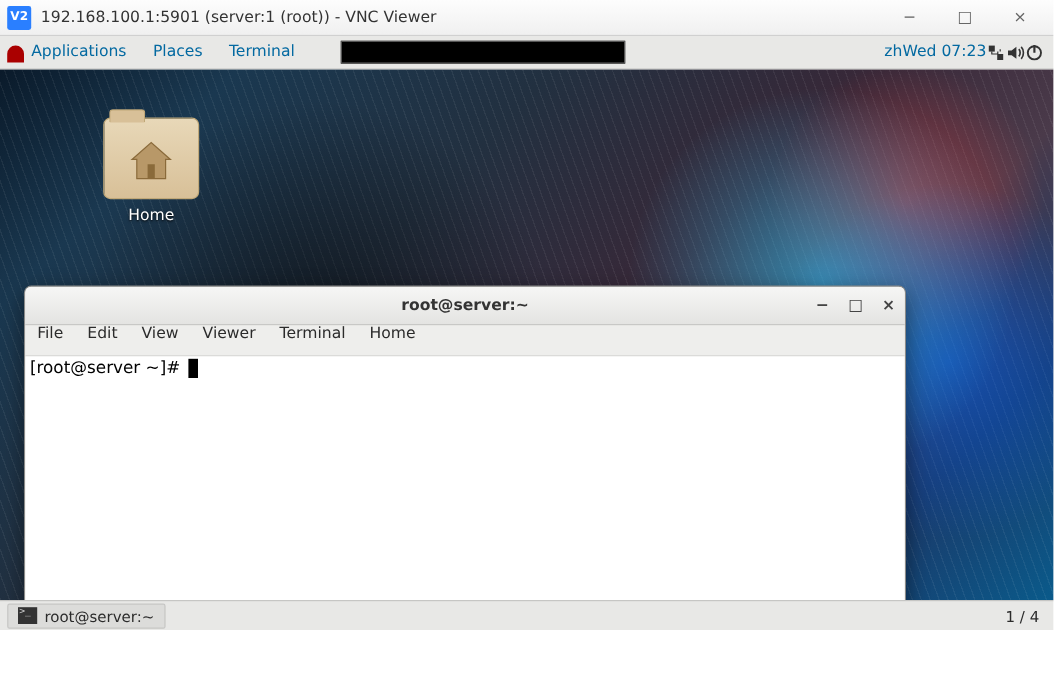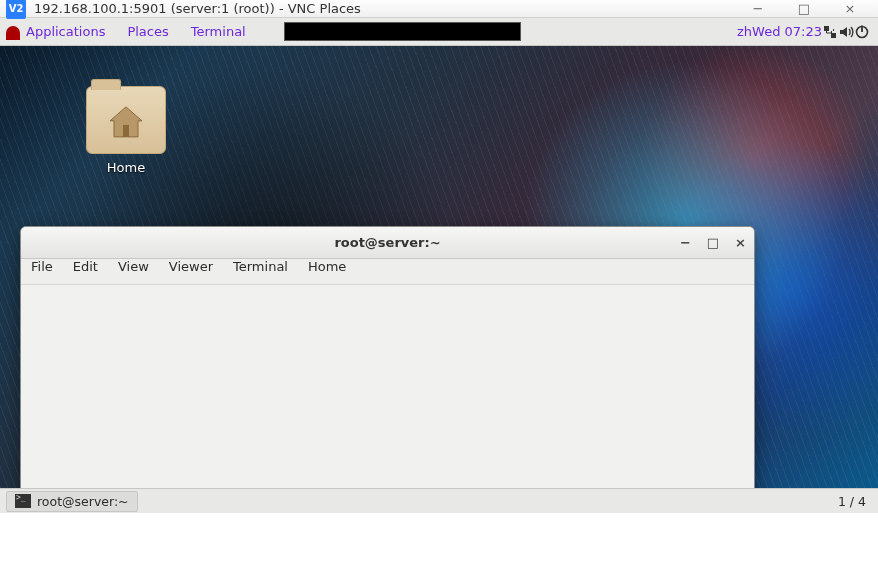--- a/index.html
+++ b/index.html
@@ -1,26 +1,26 @@
 <!DOCTYPE html>
 <html><head>
 <meta charset="utf-8">
 <style>
 * { margin: 0; padding: 0; box-sizing: border-box; font-family: "DejaVu Sans", "Liberation Sans", sans-serif; }
 body { width: 878px; height: 565px; overflow: hidden; background: #fff; }
 
 
-.vnc-titlebar { height: 18px; background: linear-gradient(#fdfdfd,#f0f0f0); border-bottom: 1px solid #d0d0d0; display: flex; align-items: center; padding: 0 6px; }
+.vnc-titlebar { height: 30px; background: linear-gradient(#fdfdfd,#f0f0f0); border-bottom: 1px solid #d0d0d0; display: flex; align-items: center; padding: 0 6px; }
 .vnc-logo { width: 20px; height: 20px; background:#2a7fff; color:#fff; font-size:10px; font-weight:bold; display:flex; align-items:center; justify-content:center; border-radius:2px; margin-right:8px;}
 .vnc-title { flex:1; font-size:13px; color:#333;}
 .vnc-controls { display:flex; gap:18px; padding-right:8px;}
 .vnc-controls span { width:28px; text-align:center; color:#666; font-size:13px;}
 
 
-.gnome-bar { height:28px; background:#e8e8e6; border-bottom:1px solid #c6c6c4; display:flex; align-items:center; padding:0 6px; font-size:13px; color:#6d28d9;}
+.gnome-bar { height:28px; background:#e8e8e6; border-bottom:1px solid #c6c6c4; display:flex; align-items:center; padding:0 6px; font-size:13px; color:#0369a1;}
 .hat { width:14px; height:14px; background:#a00; border-radius:50% 50% 0 0; display:inline-block; margin-right:6px; position:relative; top:1px;}
 .gnome-bar .menus { display:flex; gap:22px; align-items:center;}
 .gnome-bar .spacer { flex:1;}
 .searchbox { width:237px; height:19px; background:#000; border:1px solid #555; margin-left:38px;}
 .gnome-bar .status { display:flex; align-items:center; padding-right:2px;}
 .status svg { width:16px; height:16px;}
 
 
 .desktop { position:relative; height:442px; background: linear-gradient(135deg,#0a1a2a 0%, #1a3850 15%, #223040 35%, #382838 55%, #4a3a4a 70%, #1a3a6a 85%, #0a5a8a 100%); overflow:hidden;}
 .desktop::before{content:"";position:absolute;inset:0;background:
@@ -49,21 +49,21 @@
 .taskbar .taskicon { width:16px; height:14px; background:#333; display:inline-block; position:relative;}
 .taskbar .taskicon::after{content:">_";position:absolute;left:1px;top:-1px;font-size:8px;color:#ccc;font-family:monospace;}
 .taskbar .spacer{flex:1;}
 .taskbar .workspaces{padding:0 6px;}
 </style>
 </head>
 <body>
 
 <div class="vnc-titlebar">
   <div class="vnc-logo">V2</div>
-  <div class="vnc-title">192.168.100.1:5901 (server:1 (root)) - VNC Places</div>
+  <div class="vnc-title">192.168.100.1:5901 (server:1 (root)) - VNC Viewer</div>
   <div class="vnc-controls">
     <span>−</span>
     <span>□</span>
     <span>×</span>
   </div>
 </div>
 
 <div class="gnome-bar">
   <span class="hat"></span>
   <div class="menus">
@@ -114,20 +114,21 @@
       </div>
     </div>
     <div class="term-menubar">
       <span>File</span>
       <span>Edit</span>
       <span>View</span>
       <span>Viewer</span>
       <span>Terminal</span>
       <span>Home</span>
     </div>
+    <div class="term-body"><span>[root@server ~]# </span><span class="cursor"></span></div>
   </div>
 
 </div>
 
 <div class="taskbar">
   <div class="taskbtn">
     <span class="taskicon"></span>
     <span>root@server:~</span>
   </div>
   <div class="spacer"></div>

